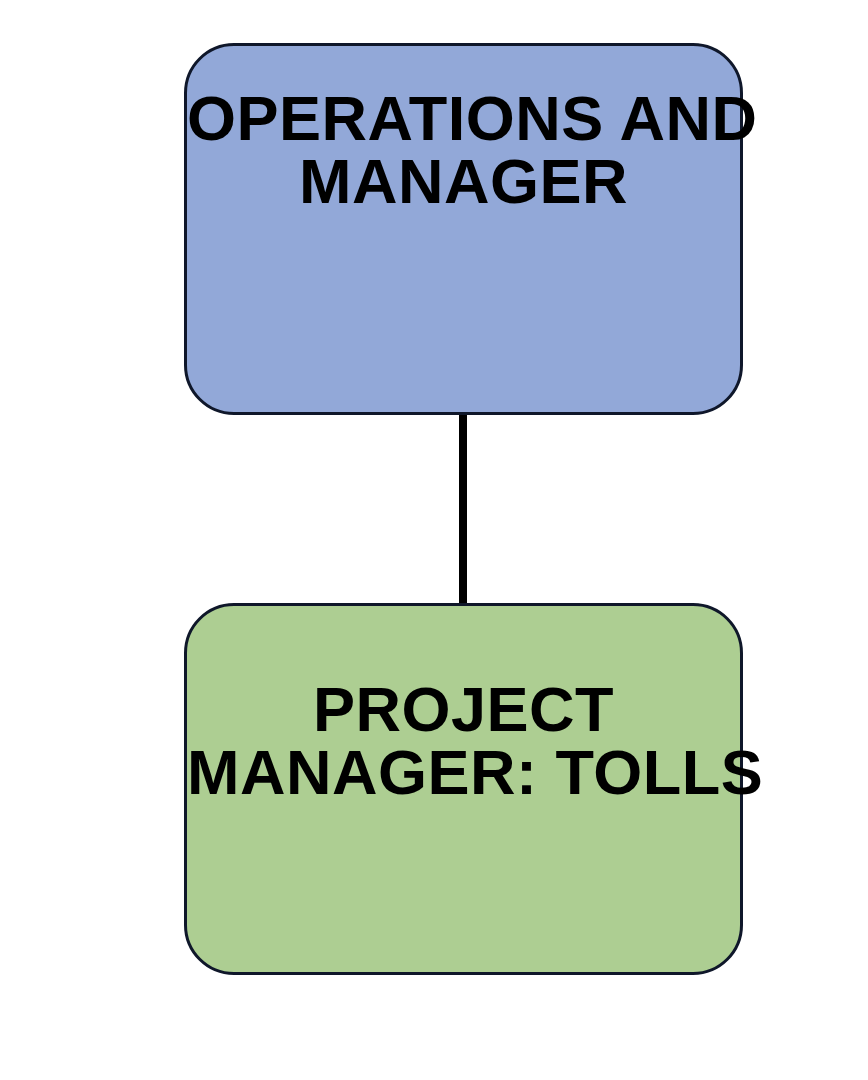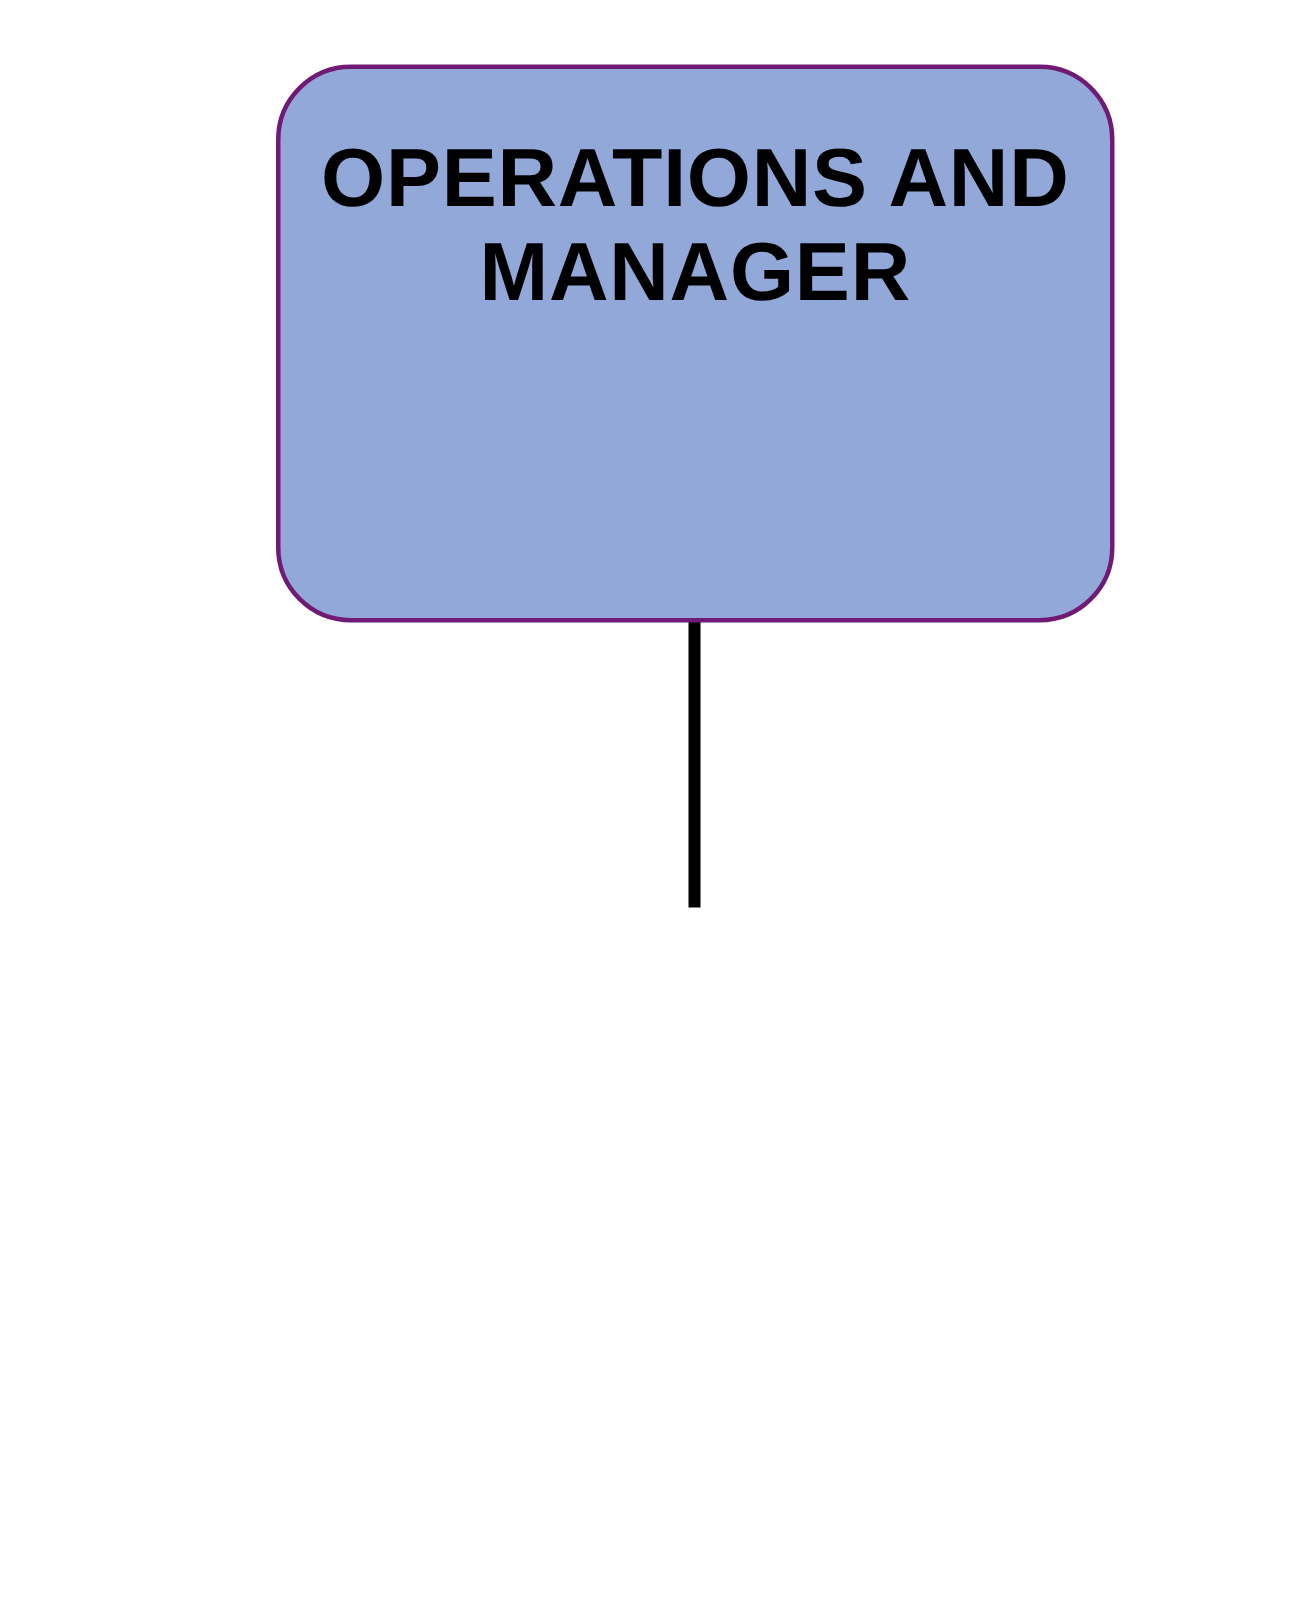--- a/index.html
+++ b/index.html
@@ -14,25 +14,25 @@
     background: #ffffff;
     overflow: hidden;
     font-family: "Liberation Sans", sans-serif;
   }
   .node {
     position: absolute;
     left: 184px;
     width: 559px;
     height: 372px;
     box-sizing: border-box;
-    border: 3px solid #701a75;
+    border: 3px solid #0f172a;
     border-radius: 50px;
     text-align: center;
     font-weight: bold;
-    font-size: 55px;
+    font-size: 63px;
     line-height: 63px;
     color: #000000;
     letter-spacing: 0.5px;
   }
   .node-top {
     top: 43px;
     padding-top: 41px;
   }
   .node-bottom {
     top: 603px;
@@ -56,14 +56,18 @@
 
 <div class="canvas">
 
   <div class="edge" style="background-color: rgb(0, 0, 0);"></div>
 
   <div class="node node-top" style="background-color: rgb(146, 168, 216);">
     <span class="node-label-line">OPERATIONS AND</span>
     <span class="node-label-line">MANAGER</span>
   </div>
 
+  <div class="node node-bottom" style="background-color: rgb(173, 206, 146);">
+    <span class="node-label-line">PROJECT</span>
+    <span class="node-label-line">MANAGER: TOLLS</span>
+  </div>
 
 </div>
 
 </body></html>

